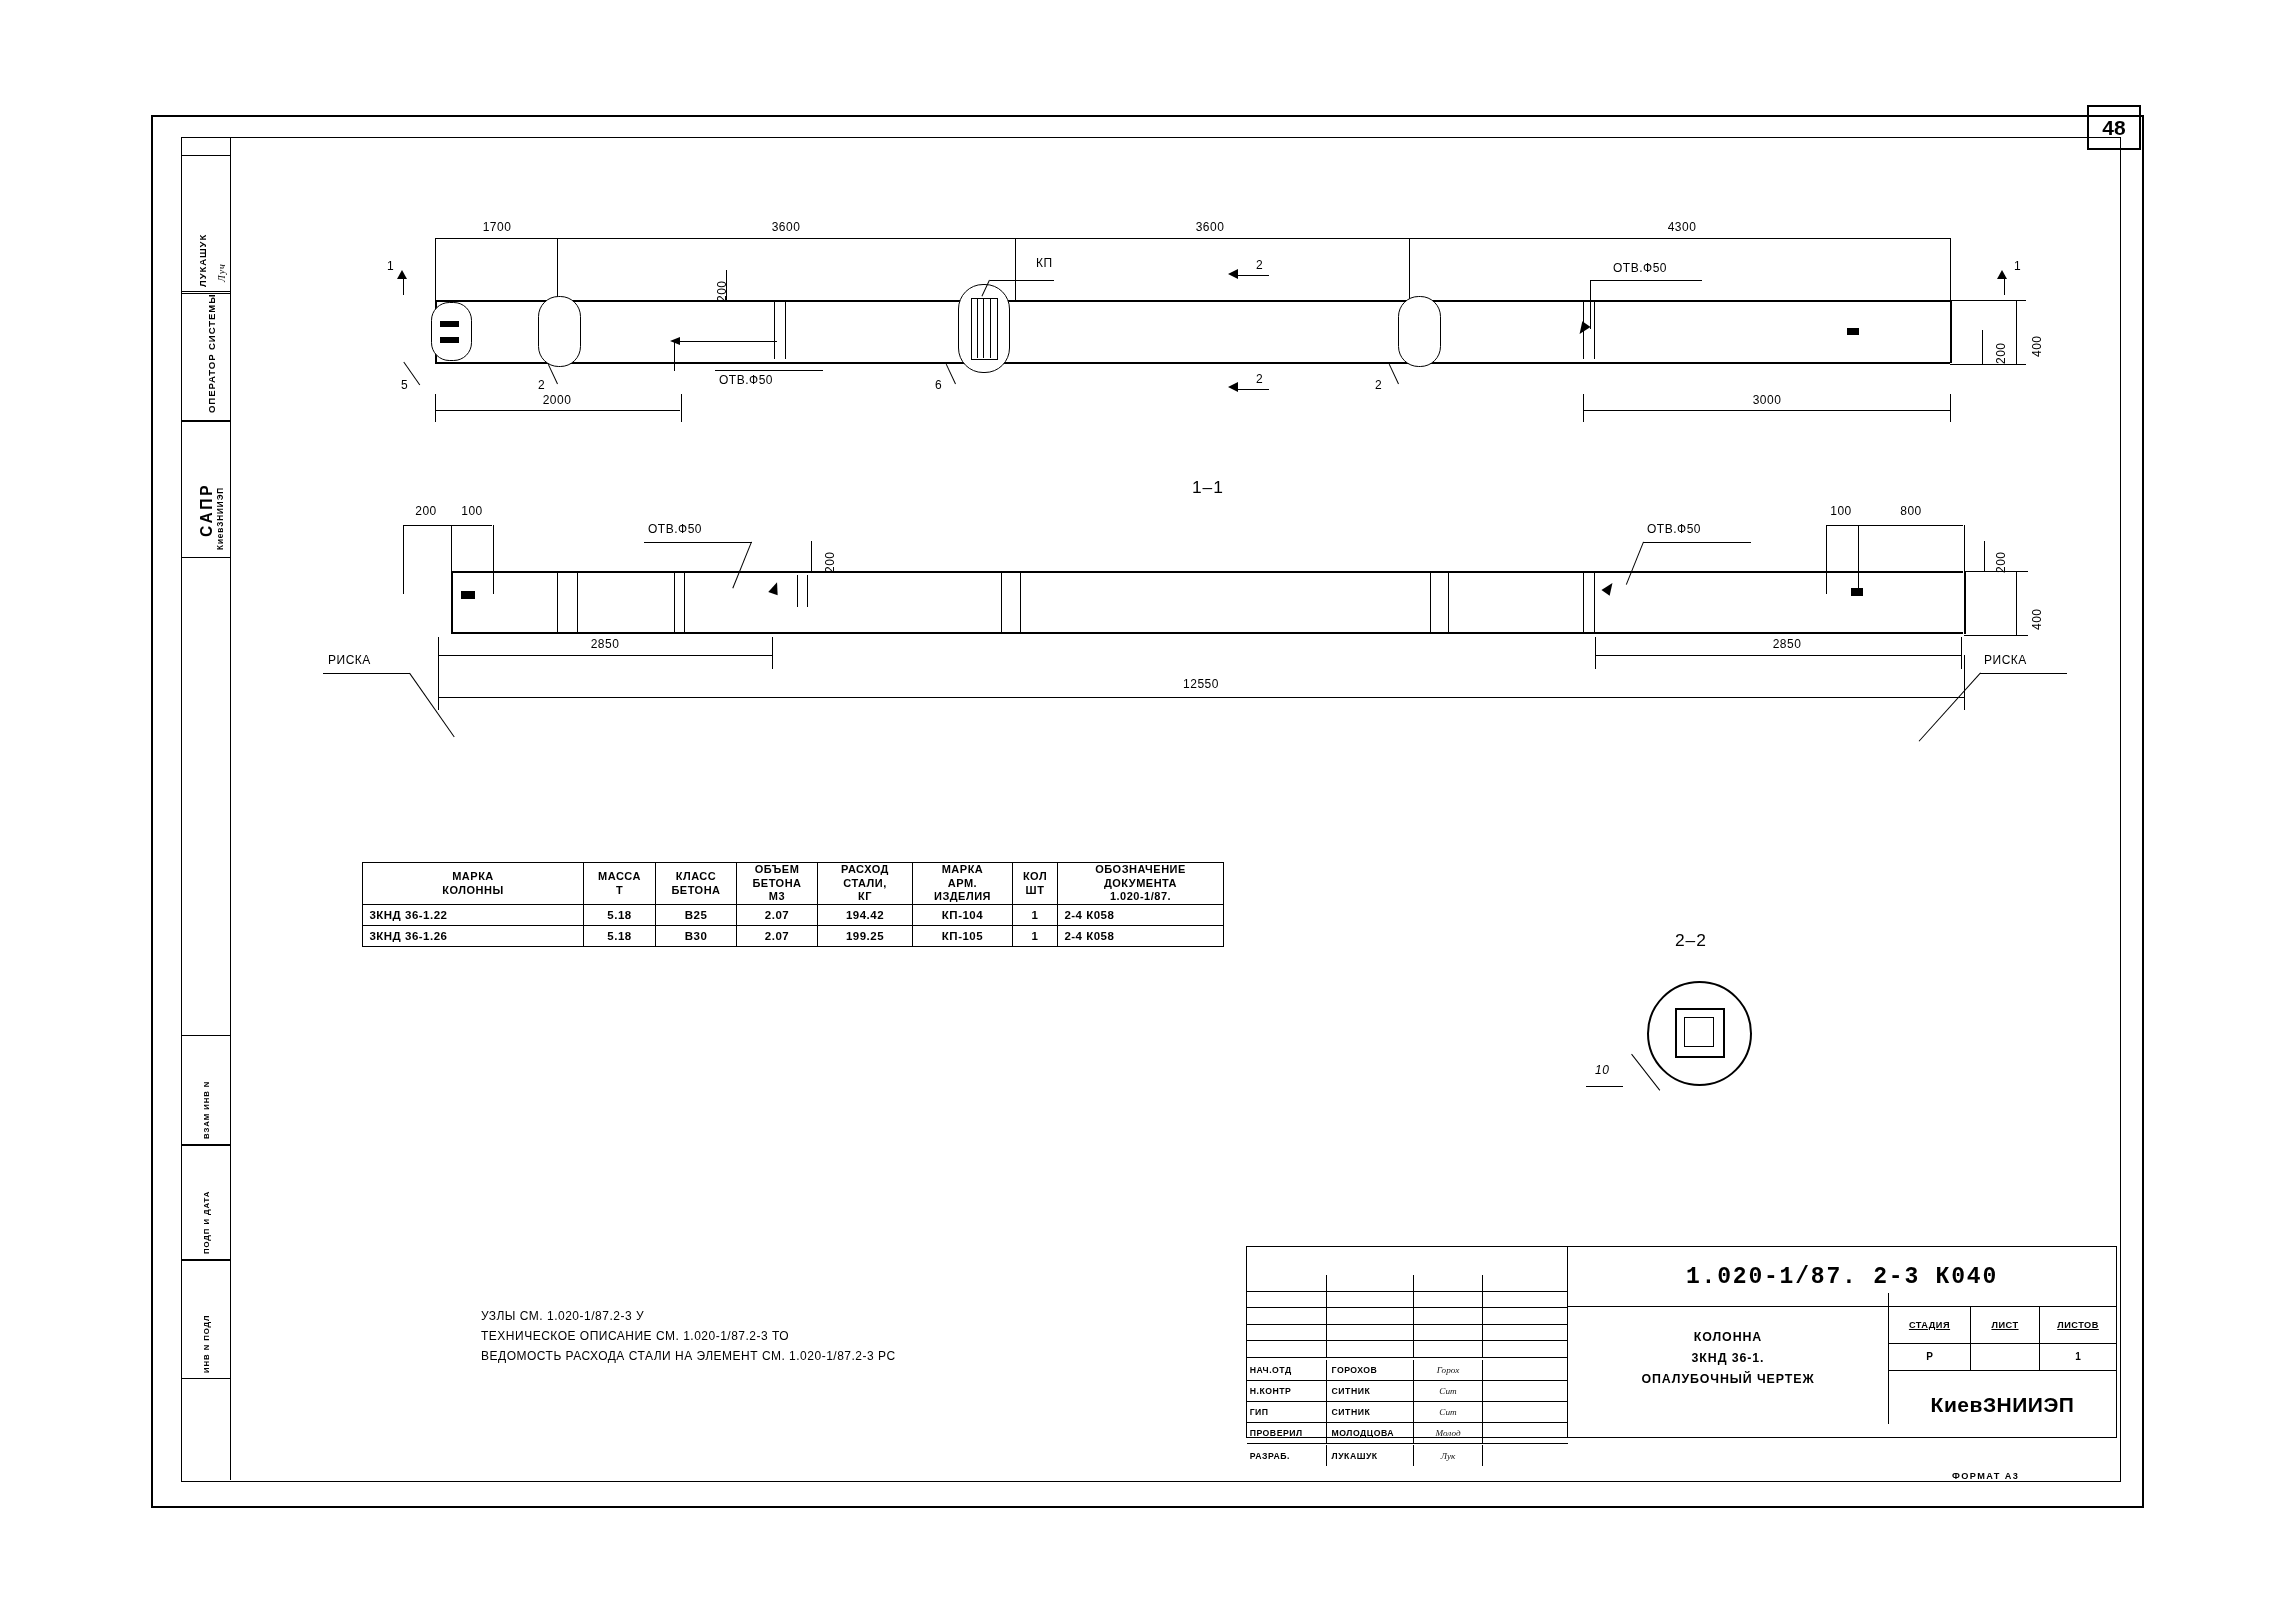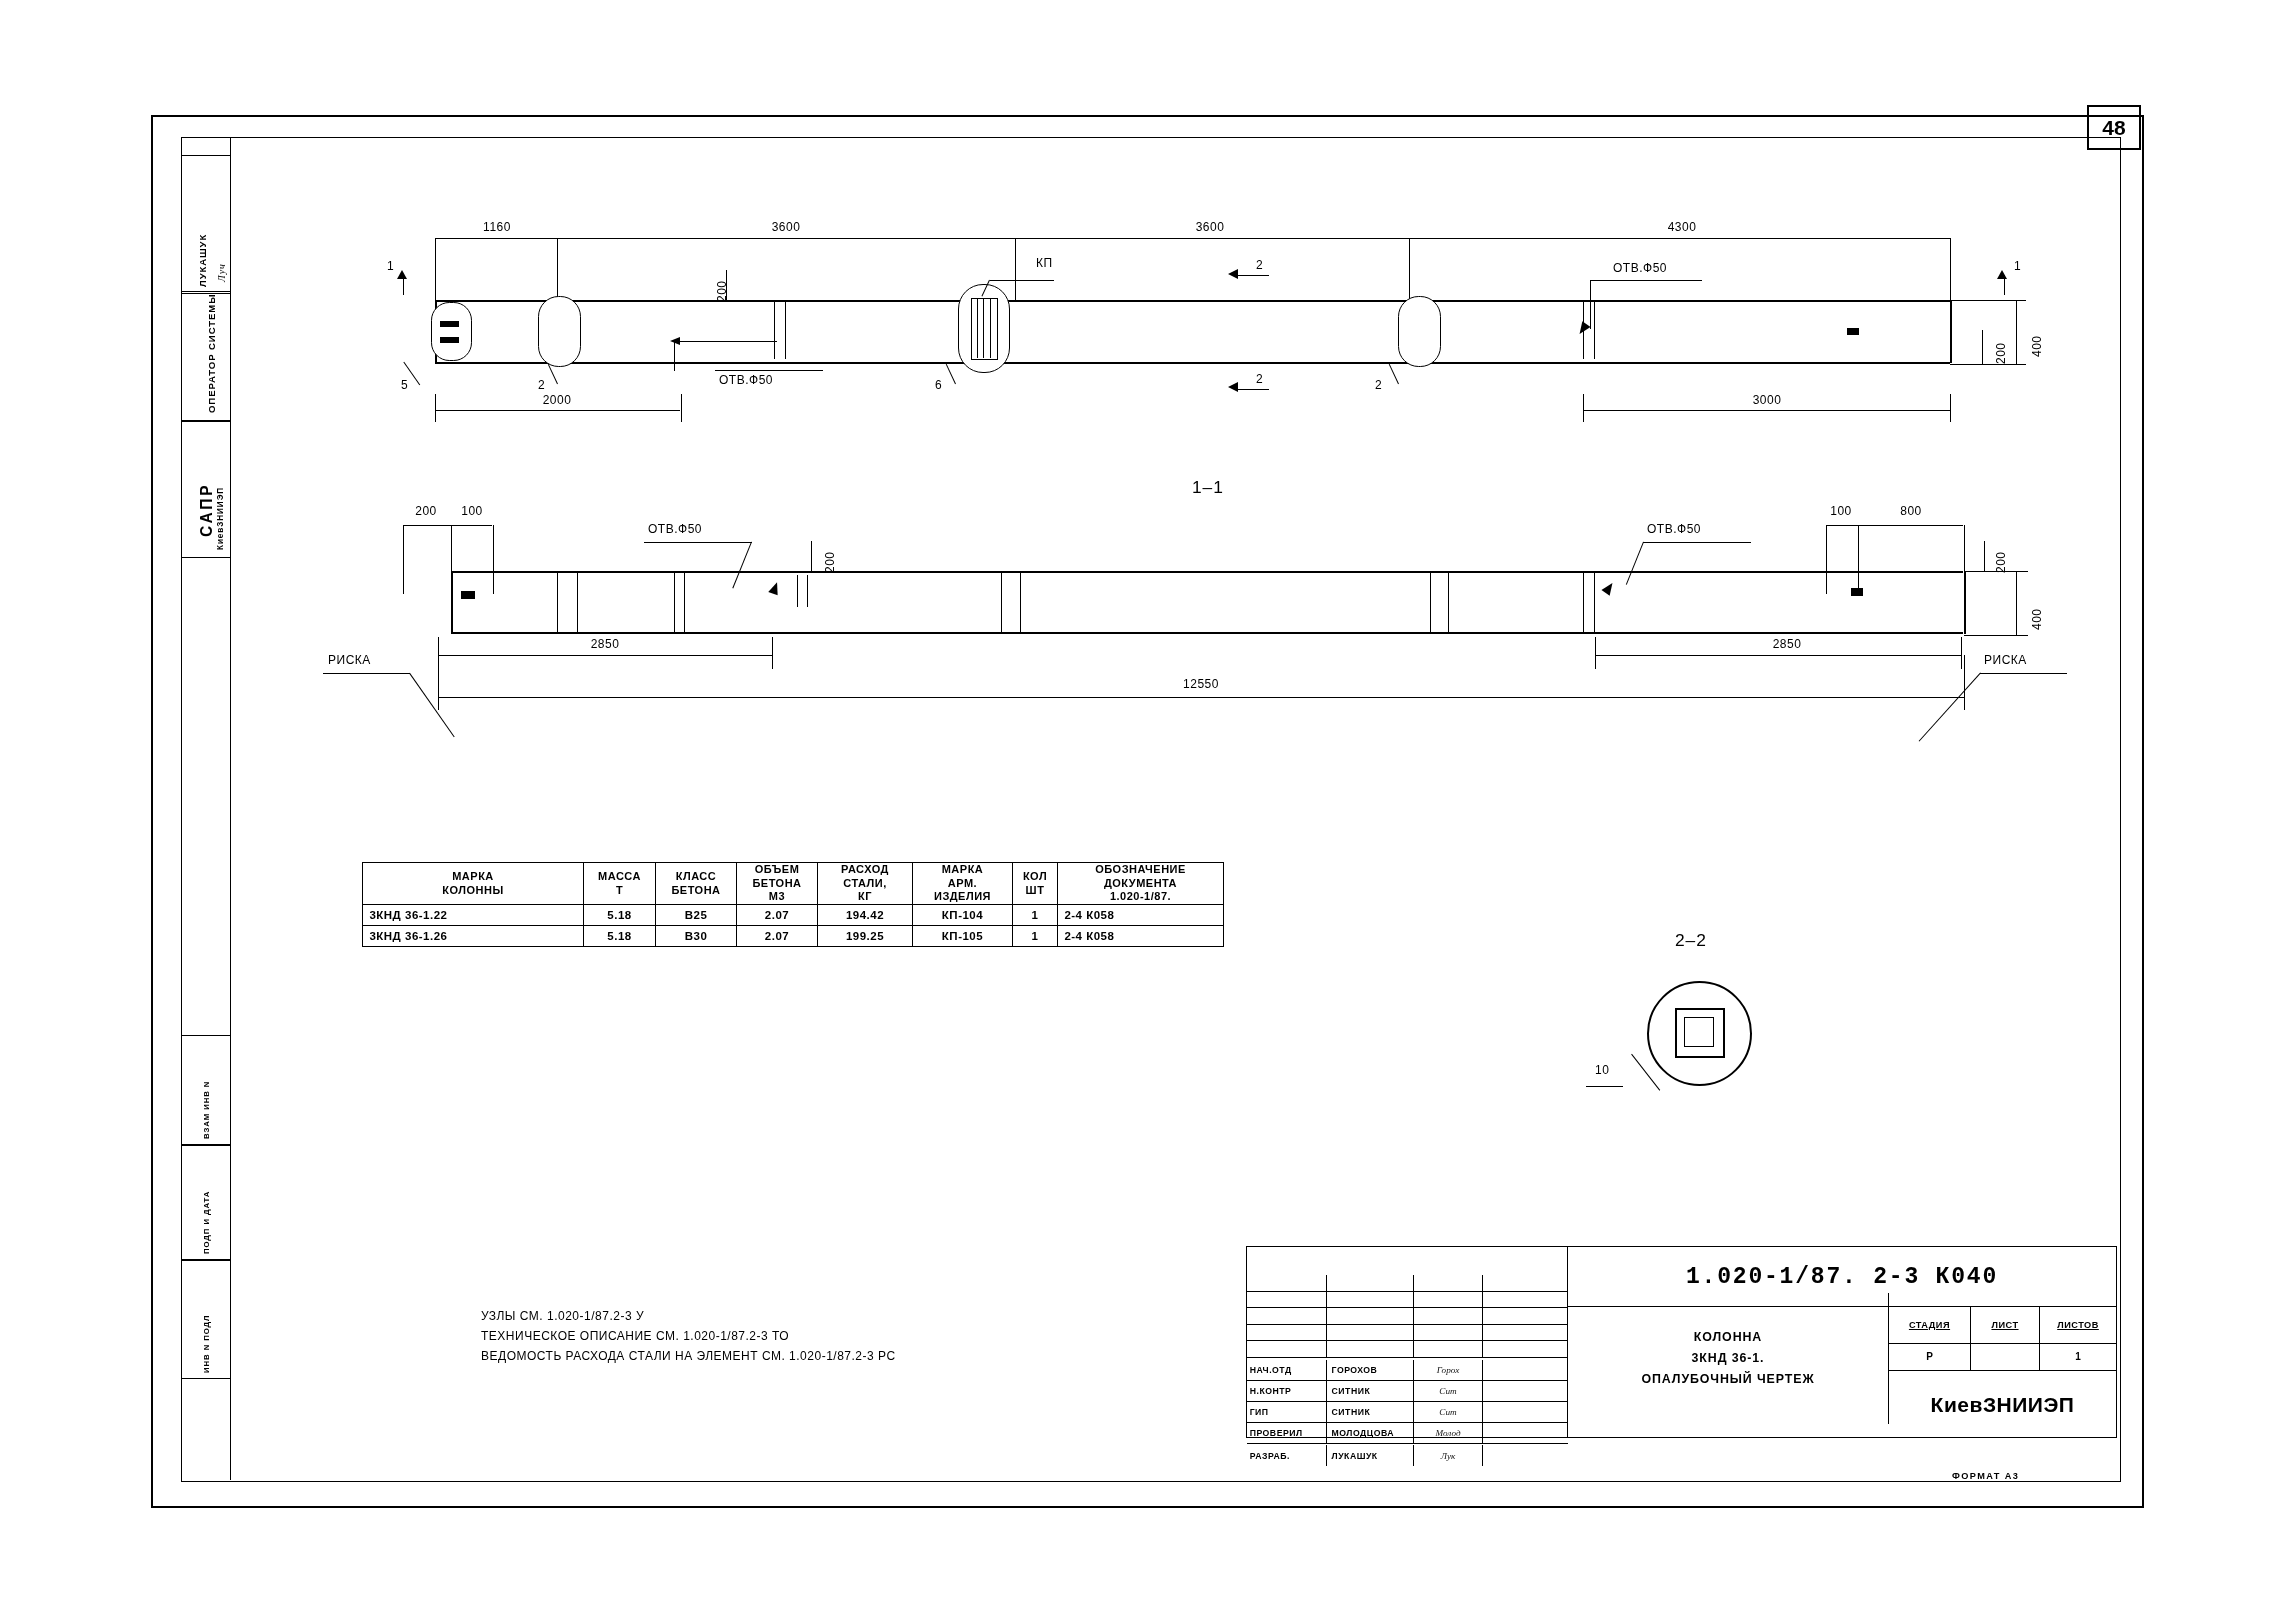--- a/index.html
+++ b/index.html
@@ -105,21 +105,21 @@
   <div class="abs" style="left:0;top:0;">
 
     <div class="ln hl" style="left:435px;top:238px;width:1515px;"></div>
 
     <div class="ln vl" style="left:435px;top:238px;height:64px;"></div>
     <div class="ln vl" style="left:557px;top:238px;height:64px;"></div>
     <div class="ln vl" style="left:1015px;top:238px;height:64px;"></div>
     <div class="ln vl" style="left:1409px;top:238px;height:64px;"></div>
     <div class="ln vl" style="left:1950px;top:238px;height:73px;"></div>
 
-    <div class="txt dim c" style="left:497px;top:220px;">1160</div>
+    <div class="txt dim c" style="left:497px;top:220px;">1700</div>
     <div class="txt dim c" style="left:786px;top:220px;">3600</div>
     <div class="txt dim c" style="left:1210px;top:220px;">3600</div>
     <div class="txt dim c" style="left:1682px;top:220px;">4300</div>
 
     <div class="ln hl2" style="left:435px;top:300px;width:1515px;"></div>
     <div class="ln hl2" style="left:435px;top:362px;width:1515px;"></div>
     <div class="ln vl2" style="left:435px;top:300px;height:63px;"></div>
     <div class="ln vl2" style="left:1950px;top:300px;height:63px;"></div>
 
     <div class="abs" style="left:431px;top:302px;width:39px;height:57px;border:1.8px solid #000;border-radius:18.3px;background:#fff;"></div>
@@ -287,21 +287,21 @@
     <div class="txt dim c" style="left:1201px;top:677px;">12550</div>
   </div>
 
   <div class="abs" style="left:0;top:0;">
     <div class="txt big" style="left:1675px;top:930px;">2–2</div>
     <div class="abs" style="left:1647px;top:981px;width:101px;height:101px;border:2.7px solid #000;border-radius:50%;background:#fff;"></div>
     <div class="abs" style="left:1675px;top:1008px;width:46px;height:46px;border:2.7px solid #000;background:#fff;"></div>
     <div class="abs" style="left:1684px;top:1017px;width:27.5px;height:27.5px;border:1.8px solid #000;background:#fff;"></div>
     <div class="ln" style="left:1631px;top:1054px;width:1.4px;height:46px;transform:rotate(-38deg);transform-origin:top;"></div>
     <div class="ln hl" style="left:1586px;top:1086px;width:37px;"></div>
-    <div class="txt lbl" style="left:1595px;top:1063px;">10</div>
+    <div class="txt lbl" style="left:1595px;top:1063px;font-style:italic;">10</div>
   </div>
 
   <table id="spec">
     <thead>
       <tr>
         <th style="width:220px;"><span style="white-space:pre-line;">МАРКА
 КОЛОННЫ</span></th>
         <th style="width:71px;"><span style="white-space:pre-line;">МАССА
 Т</span></th>
         <th style="width:80px;"><span style="white-space:pre-line;">КЛАСС

